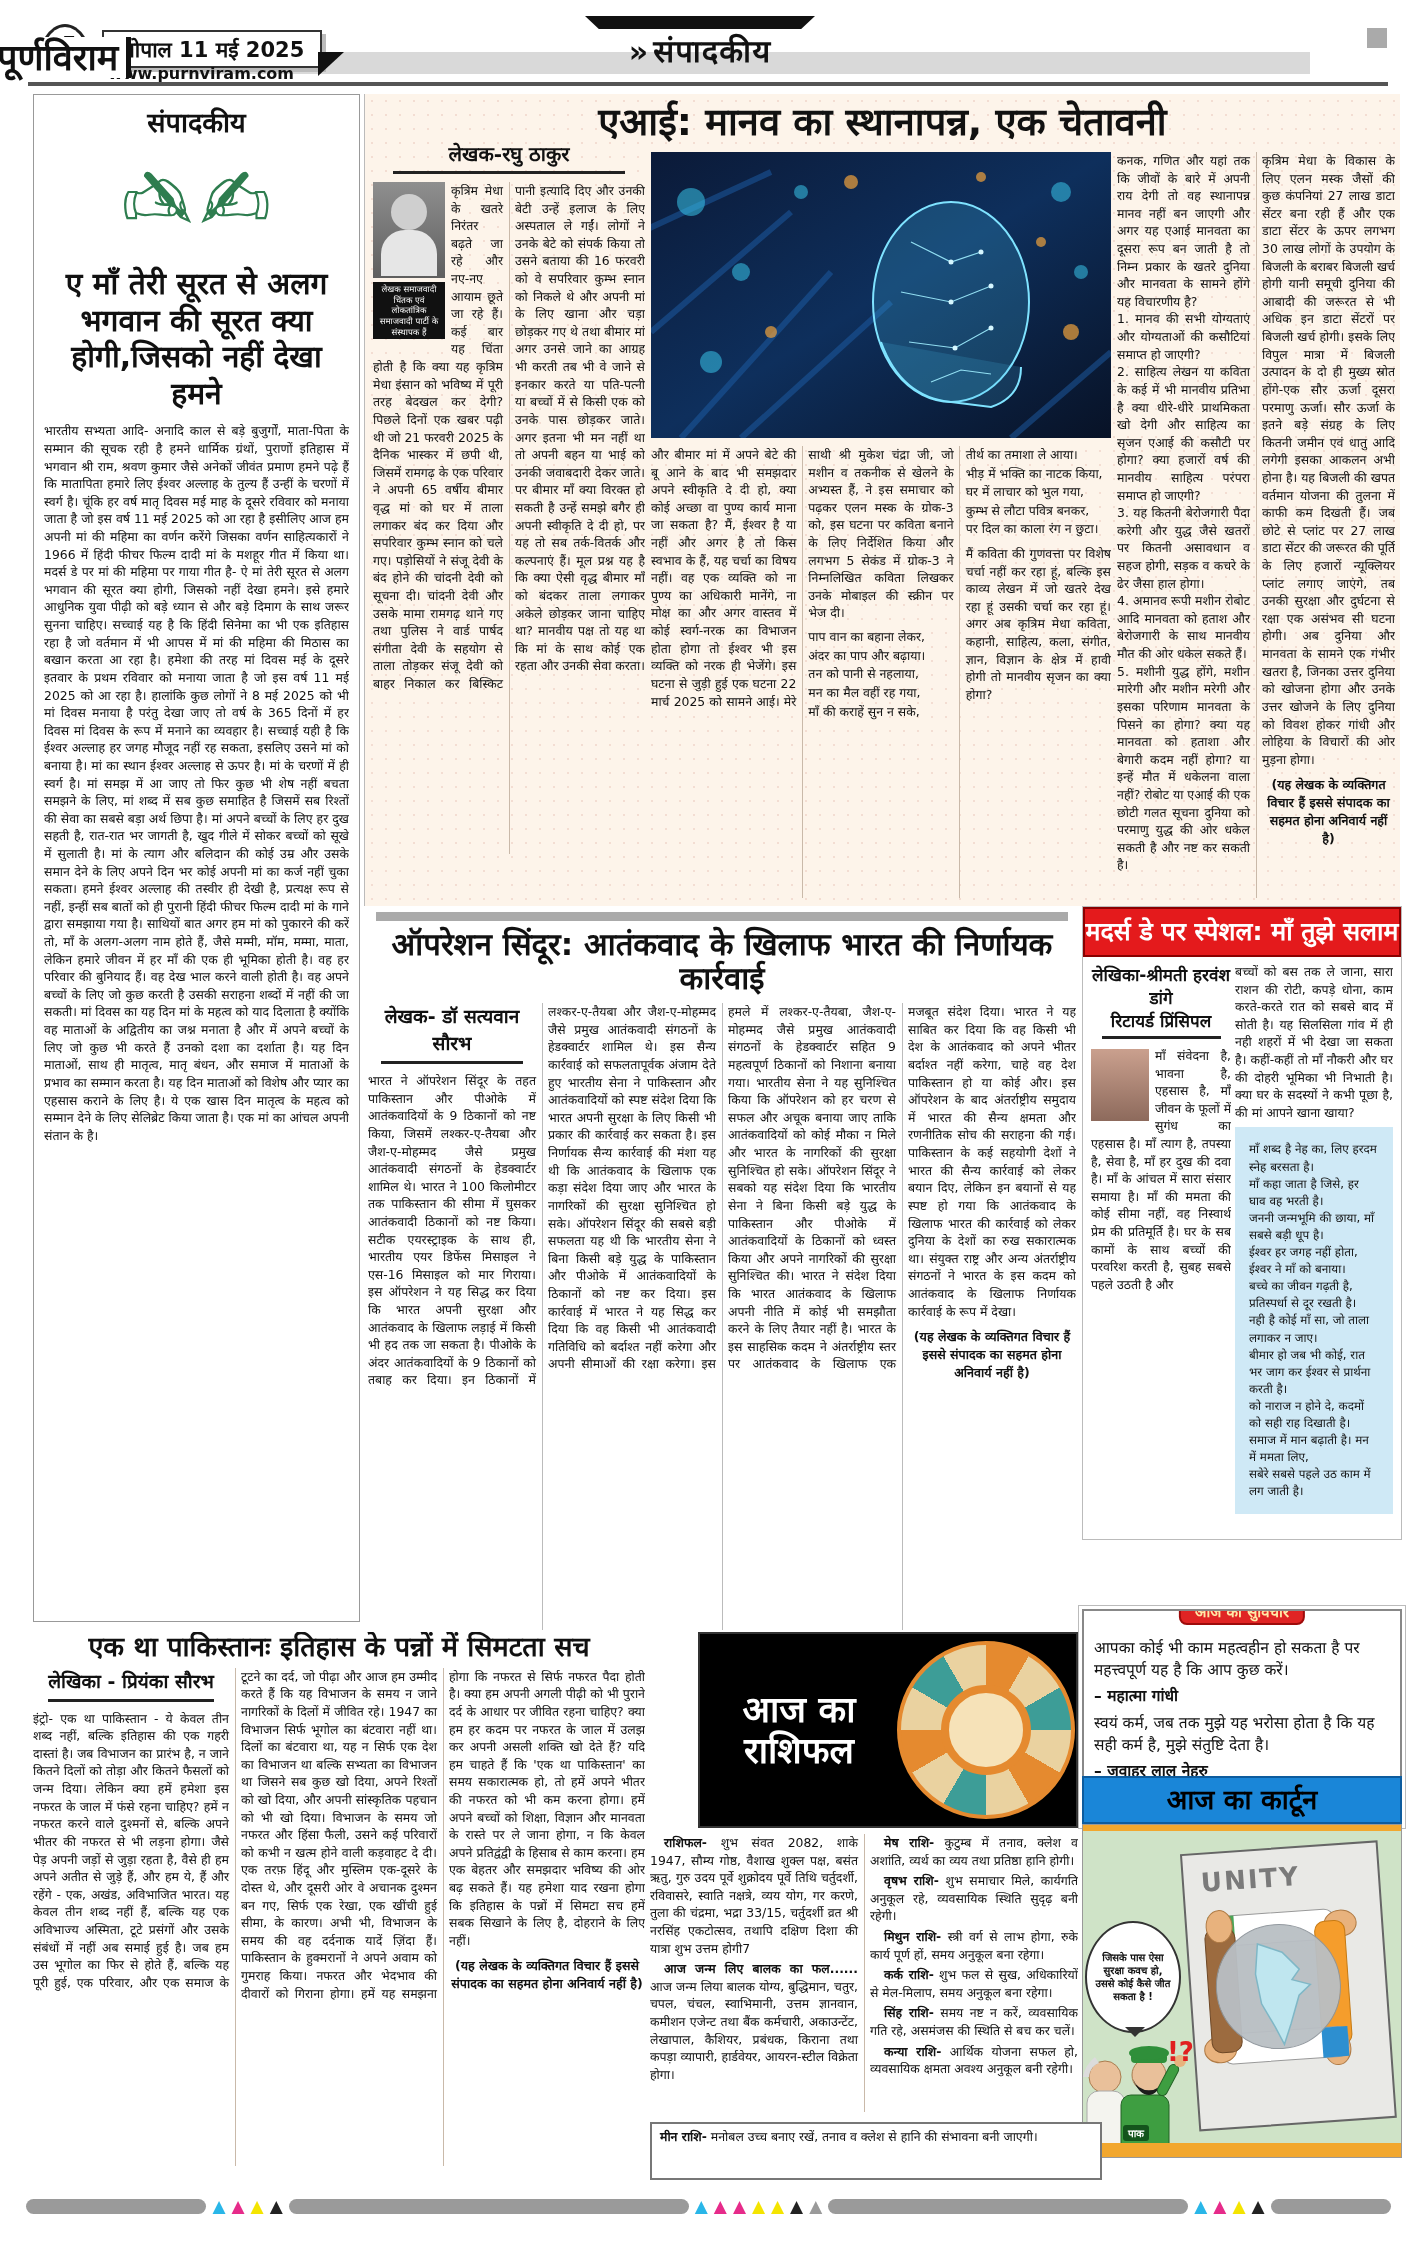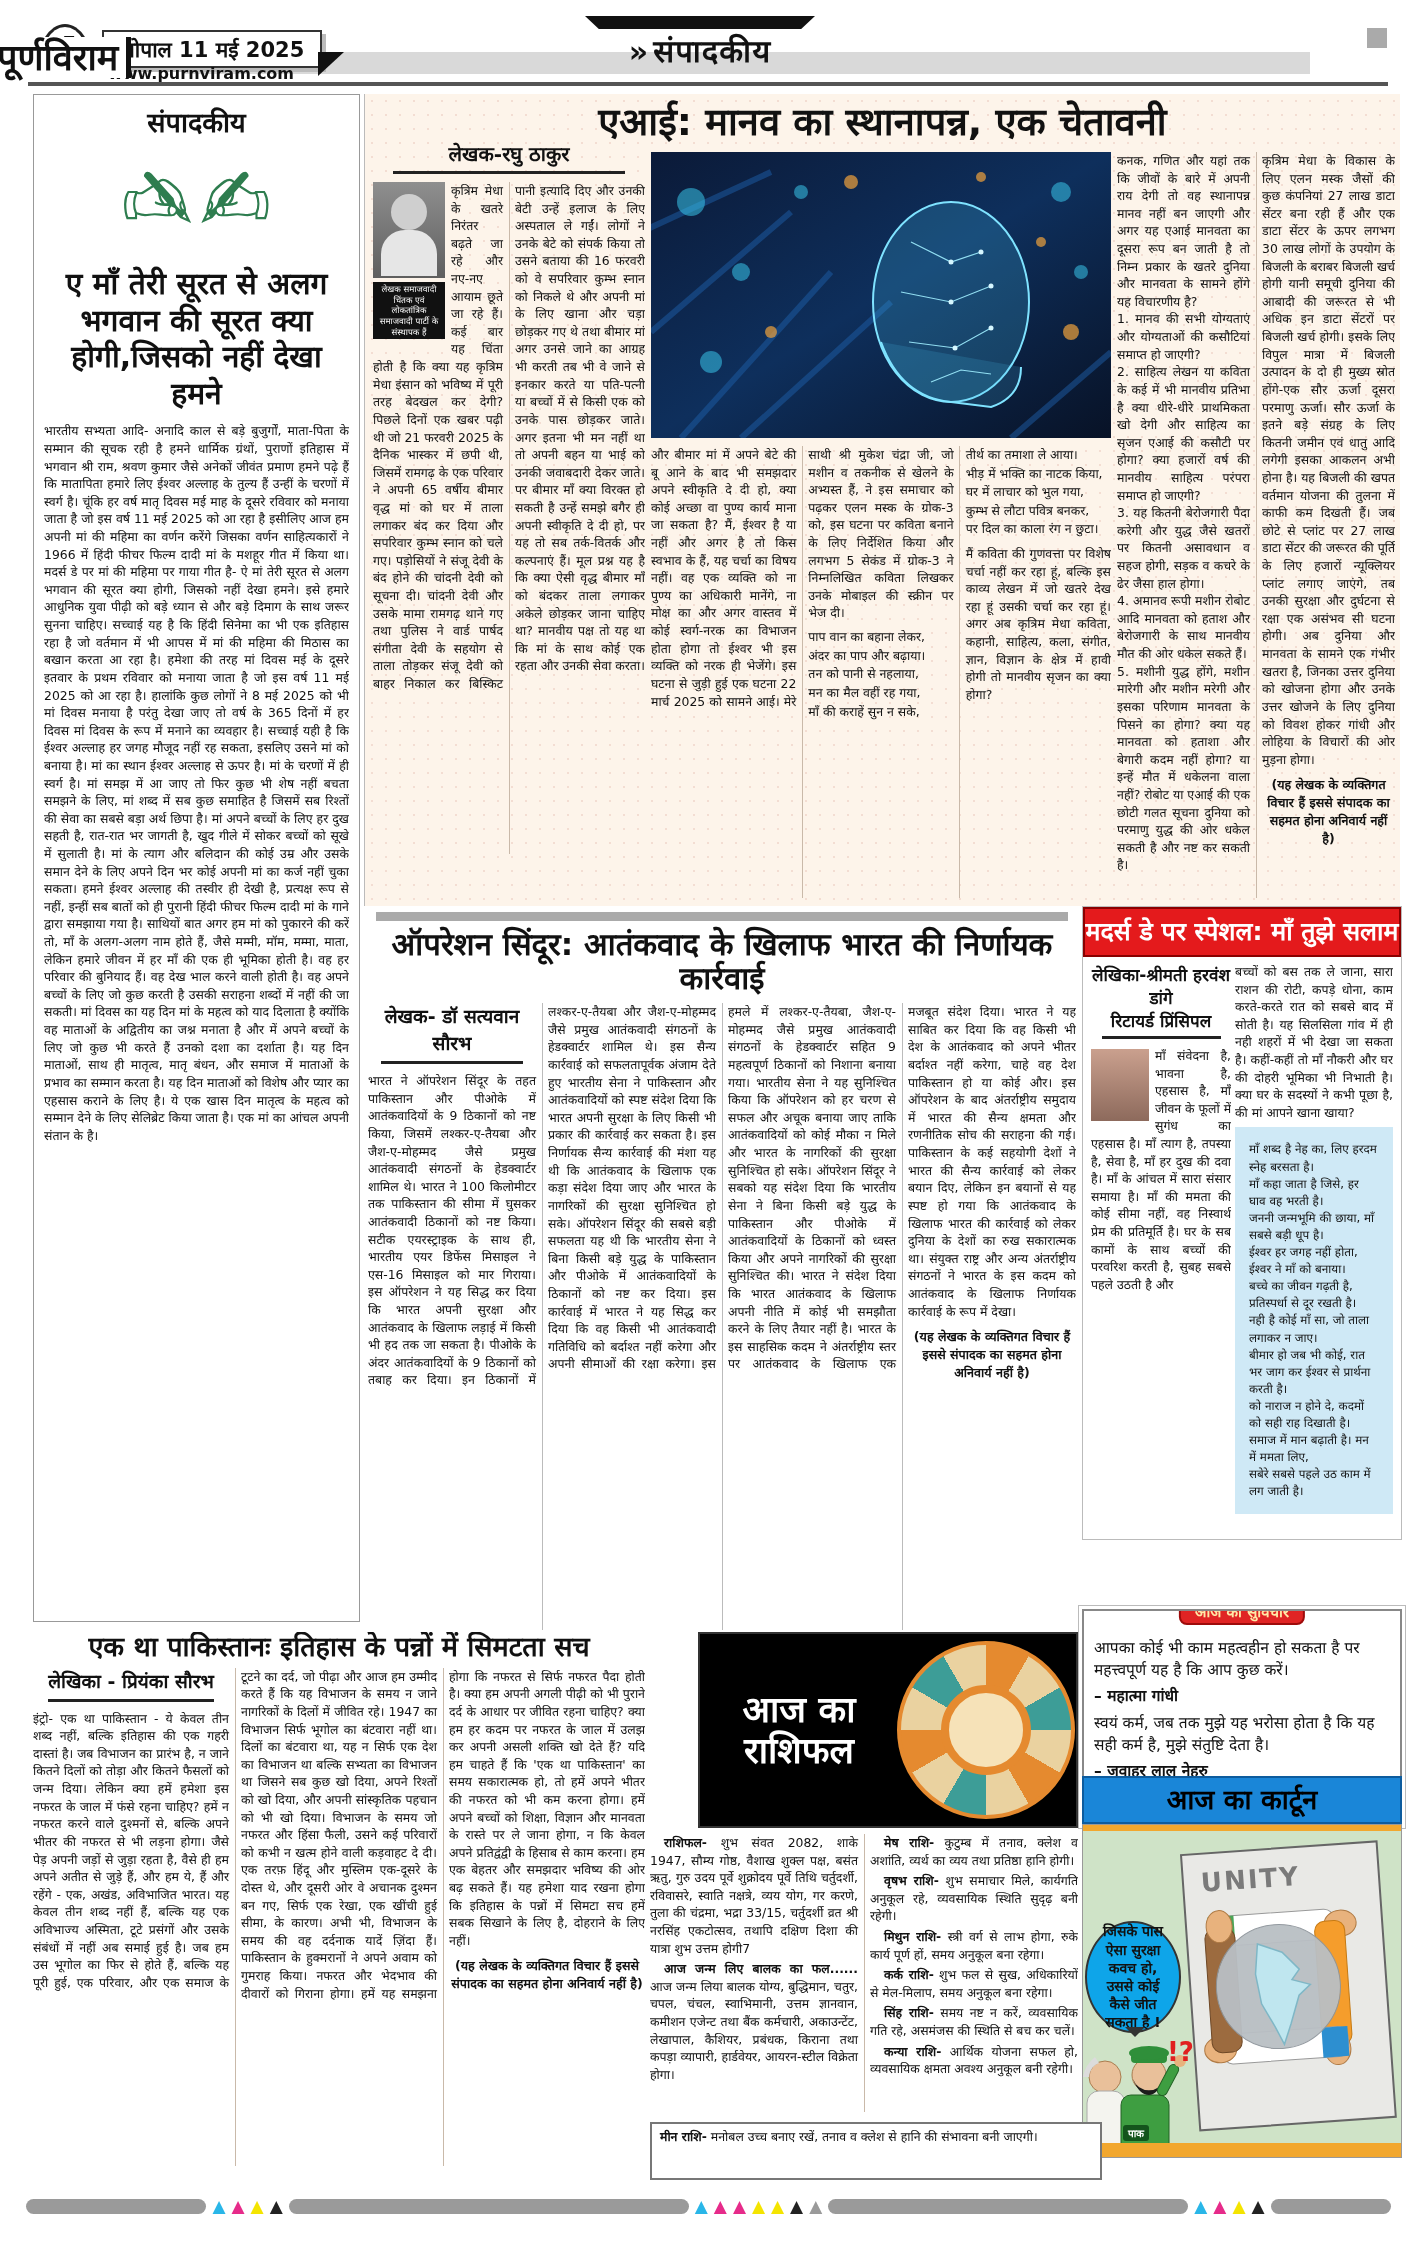--- a/index.html
+++ b/index.html
@@ -59,22 +59,22 @@
   .bluebox{background:#cfe9f6;padding:14px;font-size:11.8px;line-height:1.45;}
   
   .suvbox{border:2px solid #888;box-shadow:0 0 0 3px #fff,0 0 0 4px #bbb;background:#fff;position:relative;padding:26px 10px 8px 10px;}
   .suvbadge{position:absolute;top:-14px;left:50%;transform:translateX(-50%);background:#e02424;color:#ffe9a8;
             border:2px solid #9e0b0b;border-radius:8px;font-size:15px;font-weight:bold;padding:2px 14px;white-space:nowrap;}
   .quote{font-size:15.5px;line-height:1.45;}
   .qauth{font-size:15.5px;font-weight:bold;margin:2px 0 6px 0;}
   
   .blueban{background:#1a86d8;color:#000000;font-size:27px;font-weight:bold;text-align:center;line-height:44px;border:2px solid #0d5c9e;}
   .cartwrap{position:relative;background:#cfe3c7;border:1px solid #999;}
-  .bubble{position:absolute;left:2px;top:96px;width:96px;height:112px;background:#0ea5e9;border:2px solid #333;border-radius:50%;
-          display:flex;align-items:center;justify-content:center;text-align:center;font-size:14px;font-weight:bold;line-height:1.3;padding:8px;}
+  .bubble{position:absolute;left:2px;top:96px;width:96px;height:112px;background:#ffffff;border:2px solid #333;border-radius:50%;
+          display:flex;align-items:center;justify-content:center;text-align:center;font-size:10px;font-weight:bold;line-height:1.3;padding:8px;}
   .bubble::after{content:"";position:absolute;bottom:-16px;left:38px;border:10px solid transparent;border-top-color:#333;}
   .bang{position:absolute;left:84px;top:212px;color:#e02020;font-size:26px;font-weight:bold;}
   .paklabel{position:absolute;left:40px;top:300px;background:#14541c;color:#fff;font-size:10px;font-weight:bold;padding:1px 5px;border-radius:3px;}
   
   .rashihead{background:#000;color:#fff;display:flex;align-items:center;justify-content:space-between;padding:8px 1px;border:2px solid #333;margin-left:48px;}
   .rashititle{font-size:36px;font-weight:bold;line-height:1.15;text-align:center;flex:1;}
   .wheel{width:178px;height:178px;border-radius:50%;flex:none;position:relative;
          background:repeating-conic-gradient(#e58a2f 0 30deg,#ead2a0 30deg 60deg,#3d9d97 60deg 90deg,#ead2a0 90deg 120deg);
          border:4px solid #e58a2f;}
   .wheel::before{content:"";position:absolute;left:50%;top:50%;width:74px;height:74px;transform:translate(-50%,-50%);

